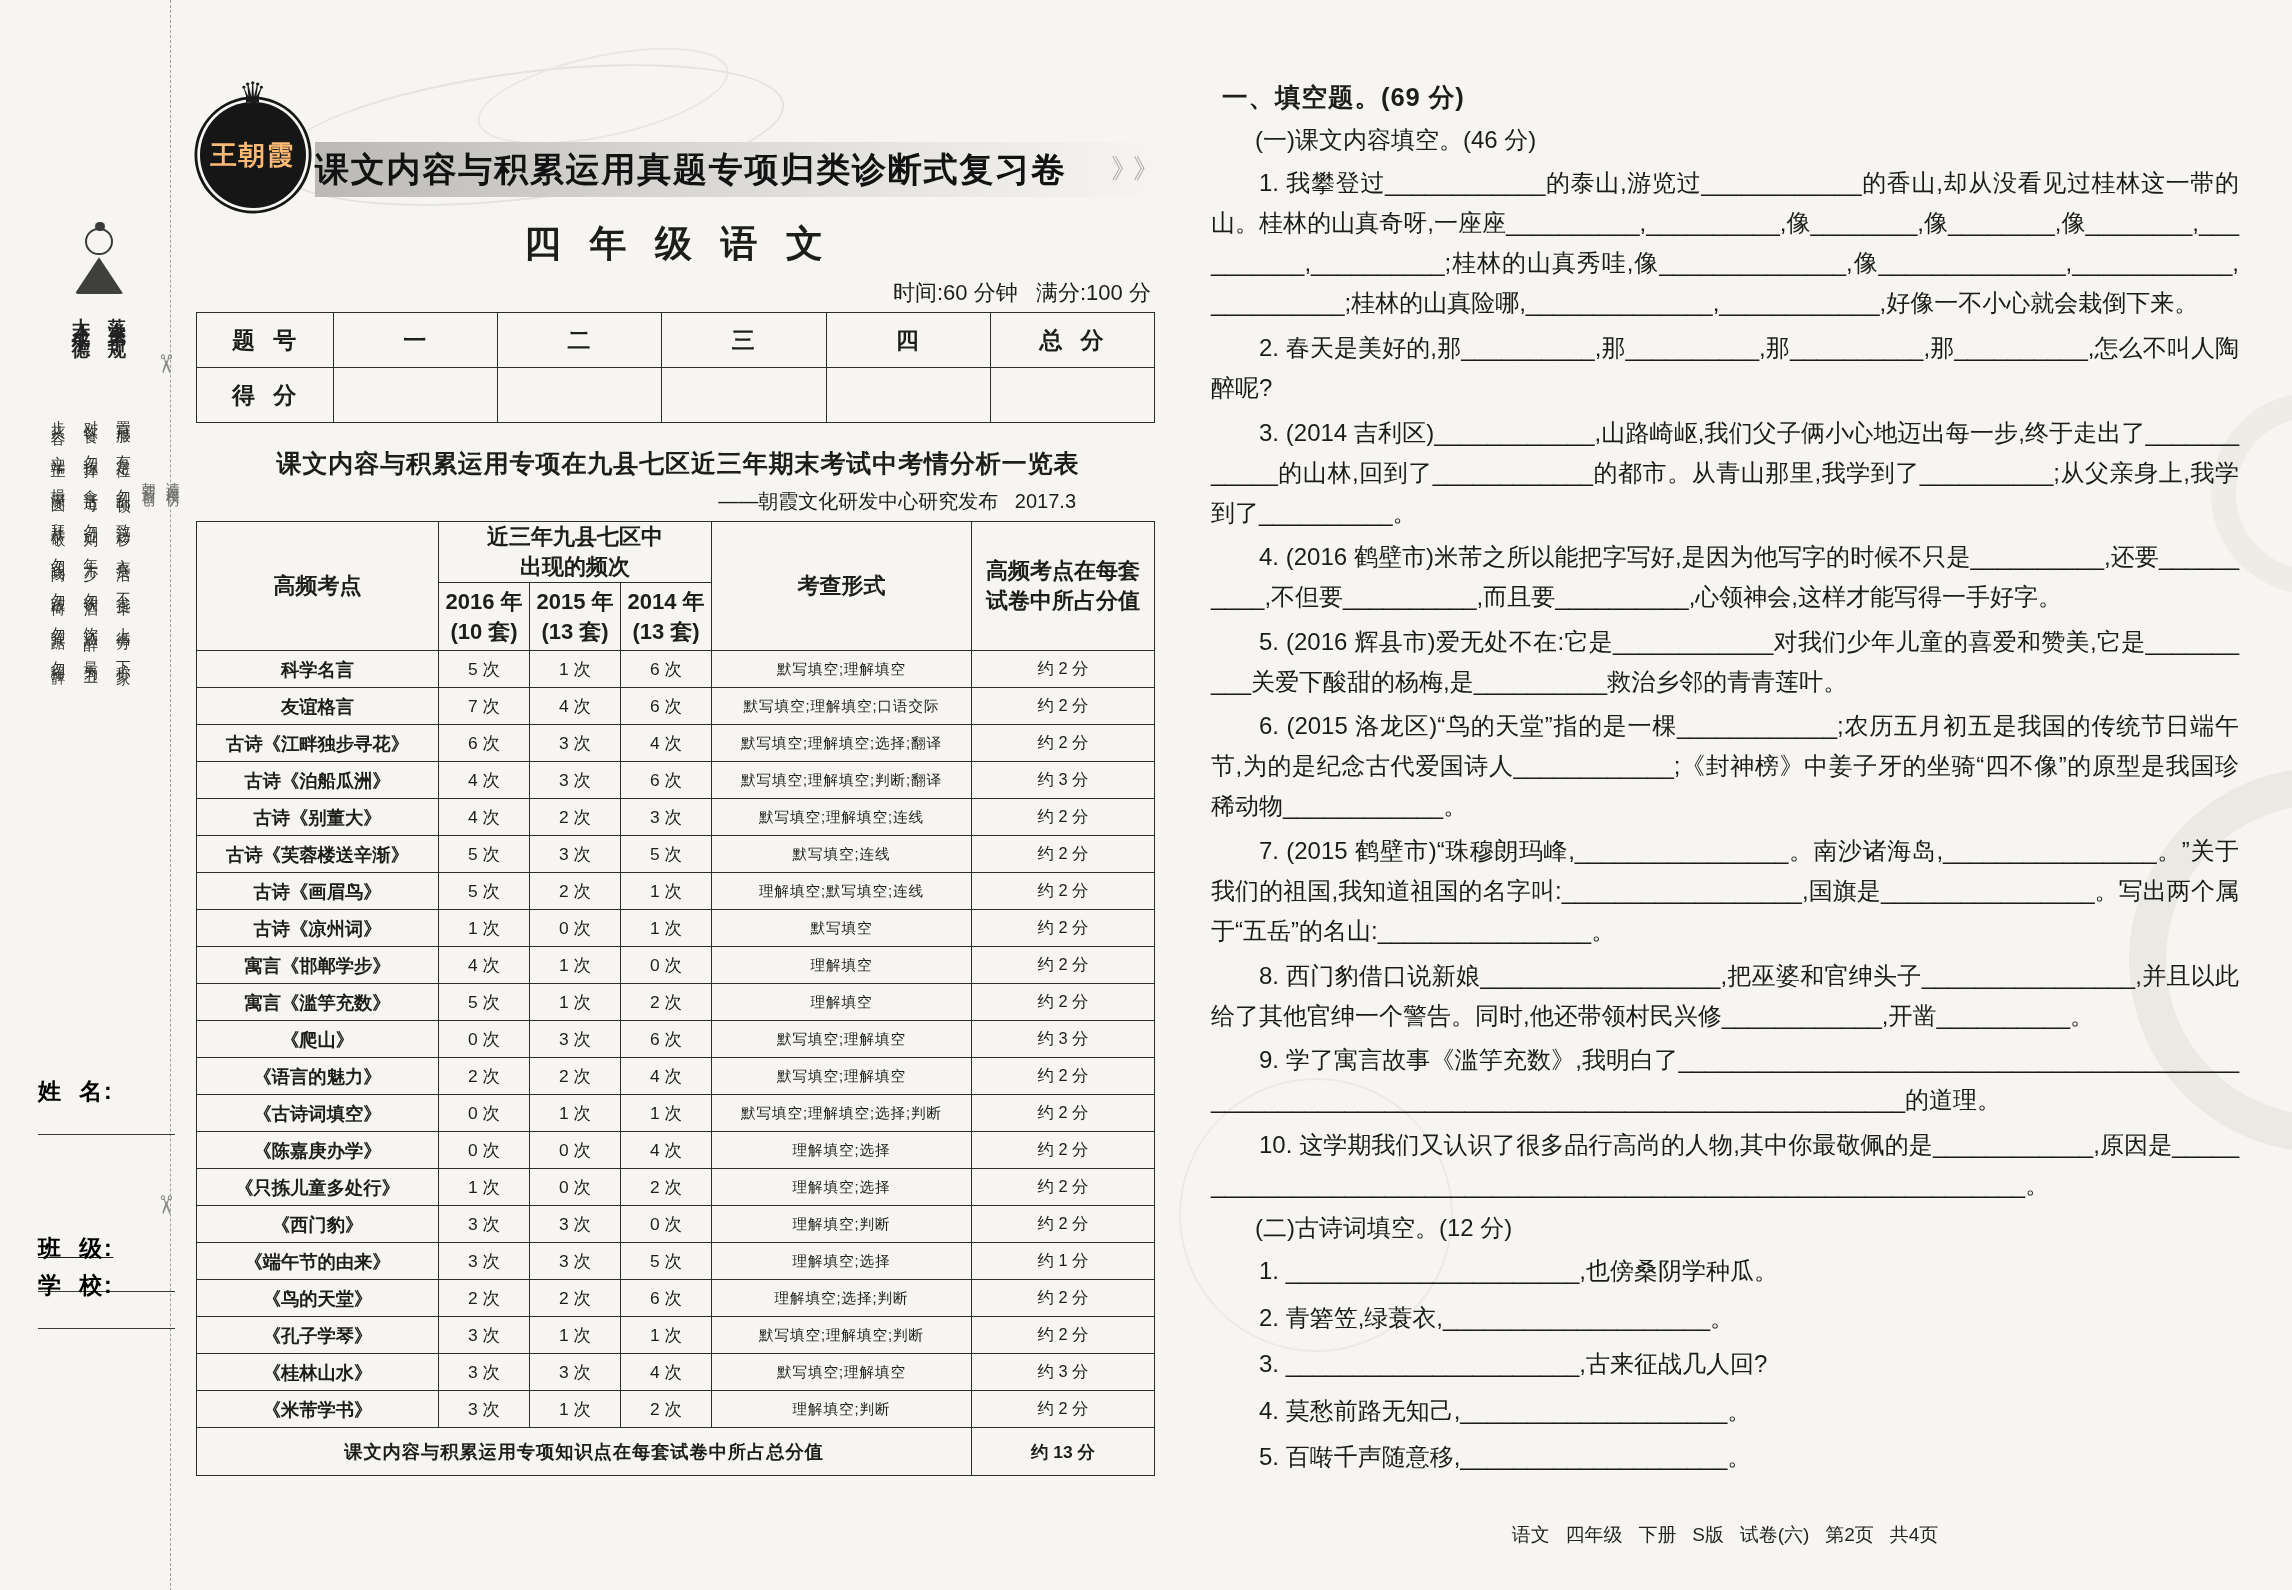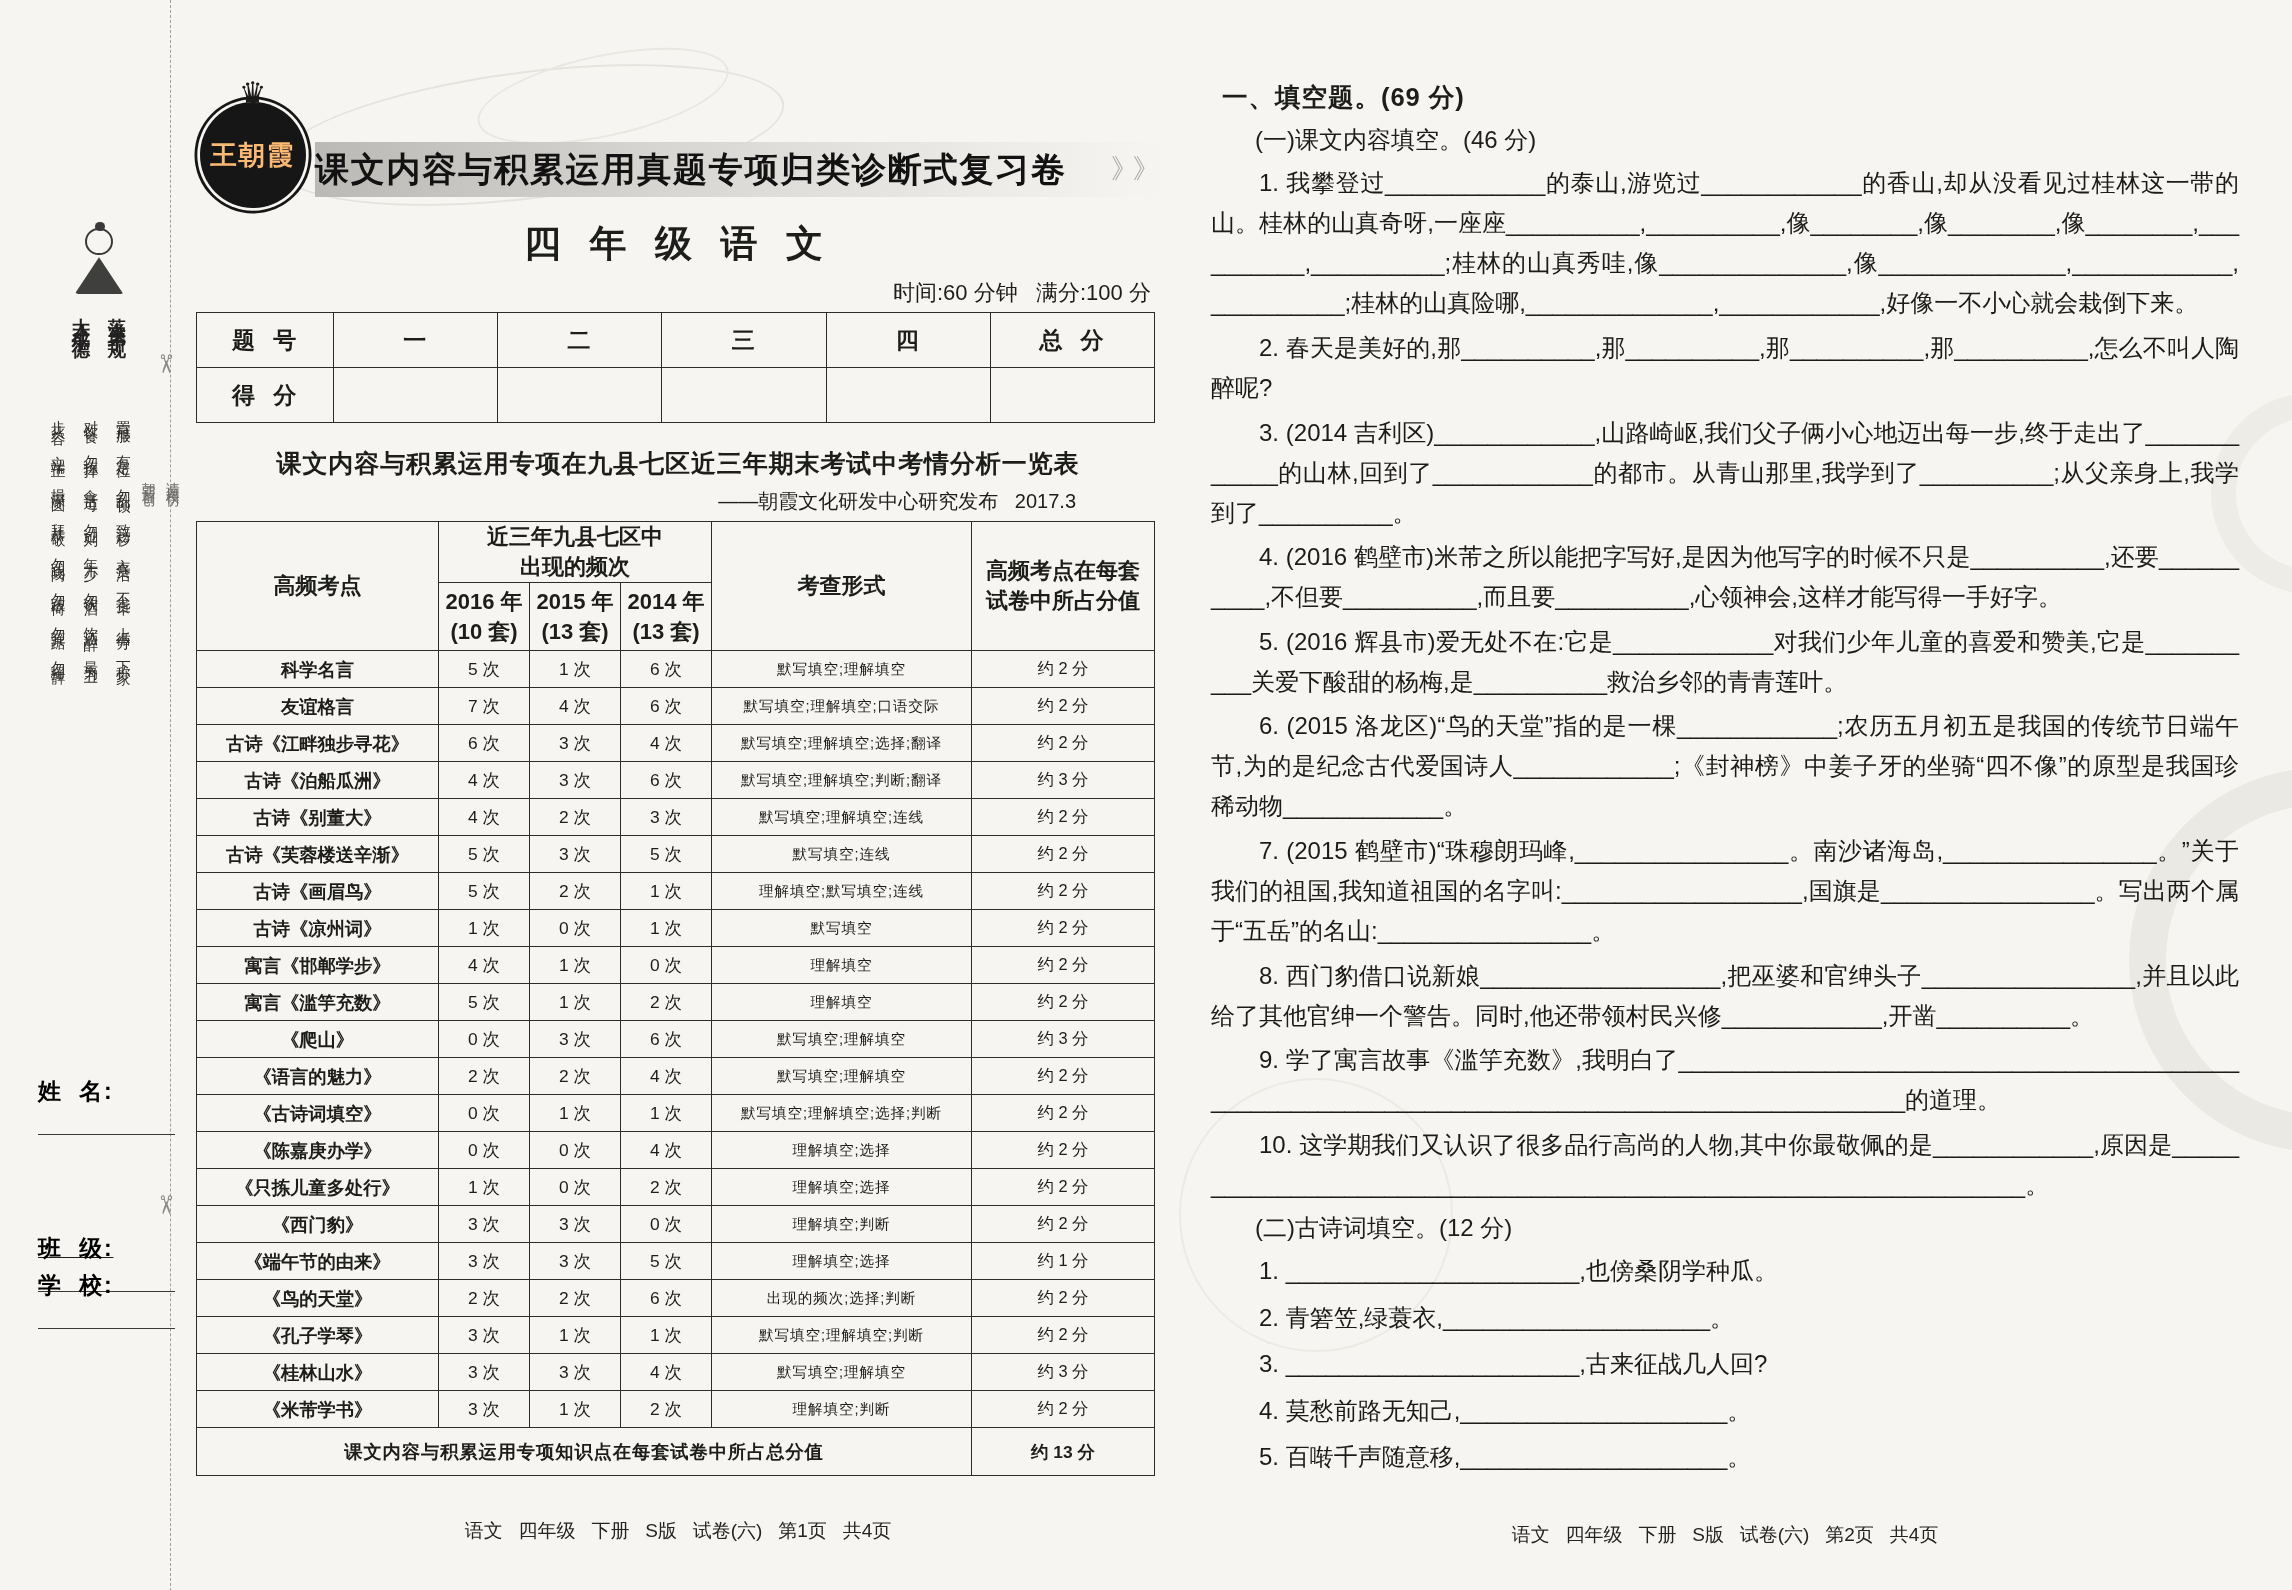--- a/index.html
+++ b/index.html
@@ -337,21 +337,21 @@
             <td class="freq">3 次</td>
             <td class="freq">5 次</td>
             <td class="form">理解填空;选择</td>
             <td class="score">约 1 分</td>
           </tr>
           <tr>
             <td class="topic">《鸟的天堂》</td>
             <td class="freq">2 次</td>
             <td class="freq">2 次</td>
             <td class="freq">6 次</td>
-            <td class="form">出现的频次;选择;判断</td>
+            <td class="form">理解填空;选择;判断</td>
             <td class="score">约 2 分</td>
           </tr>
           <tr>
             <td class="topic">《孔子学琴》</td>
             <td class="freq">3 次</td>
             <td class="freq">1 次</td>
             <td class="freq">1 次</td>
             <td class="form">默写填空;理解填空;判断</td>
             <td class="score">约 2 分</td>
           </tr>
@@ -373,21 +373,20 @@
           </tr>
         </tbody>
       <tfoot>
         <tr>
           <td colspan="5" class="tfl">课文内容与积累运用专项知识点在每套试卷中所占总分值</td>
           <td class="tfs">约 13 分</td>
         </tr>
       </tfoot>
     </table>
 
-    <div class="pagefooter pf-l">语文   四年级   下册   S版   试卷(六)   第1页   共4页</div>
   </section>
 
   <section class="page page-right">
     <h2>一、填空题。(69 分)</h2>
     <h3>(一)课文内容填空。(46 分)</h3>
 
     <div id="fill-items">
         <p class="q">1. 我攀登过____________的泰山,游览过____________的香山,却从没看见过桂林这一带的山。桂林的山真奇呀,一座座__________,__________,像________,像________,像________,__________,__________;桂林的山真秀哇,像______________,像______________,____________,__________;桂林的山真险哪,______________,____________,好像一不小心就会栽倒下来。</p>
         <p class="q">2. 春天是美好的,那__________,那__________,那__________,那__________,怎么不叫人陶醉呢?</p>
         <p class="q">3. (2014 吉利区)____________,山路崎岖,我们父子俩小心地迈出每一步,终于走出了____________的山林,回到了____________的都市。从青山那里,我学到了__________;从父亲身上,我学到了__________。</p>

